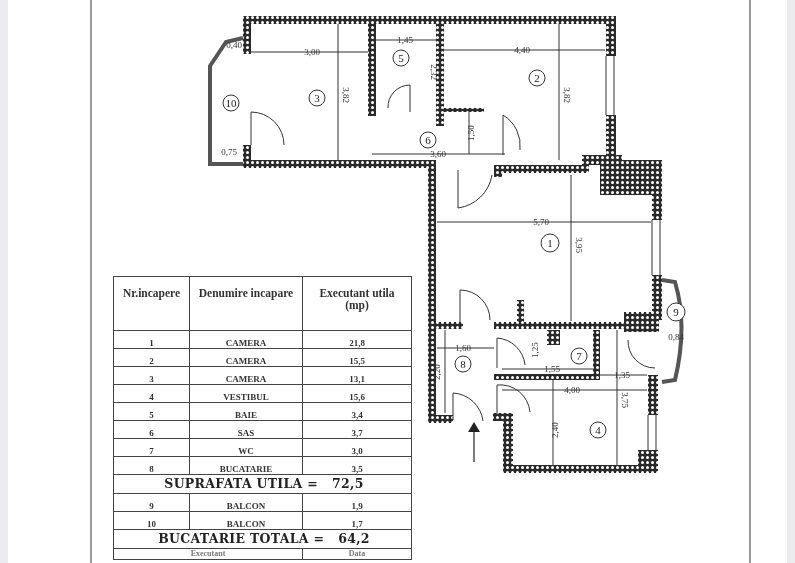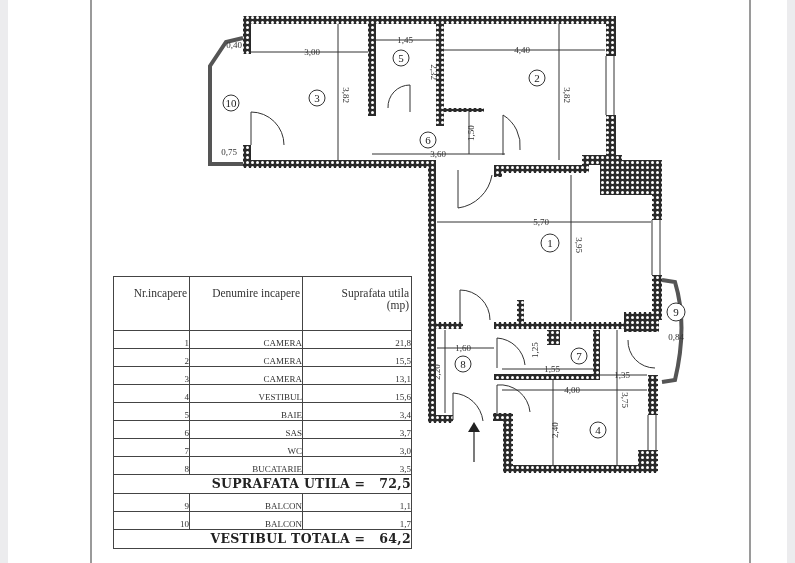--- a/index.html
+++ b/index.html
@@ -8,26 +8,26 @@
   .page-bg { position: absolute; left: 0; top: 0; width: 795px; height: 563px; background: #ffffff; }
   .edge-l { position: absolute; left: 0; top: 0; width: 8px; height: 563px; background: #ececee; }
   .edge-r { position: absolute; right: 0; top: 0; width: 8px; height: 563px; background: #ececee; }
   .vline-l { position: absolute; left: 90px; top: 0; width: 2px; height: 563px; background: #9a9a9a; }
   .vline-r { position: absolute; left: 749px; top: 0; width: 2px; height: 563px; background: #9a9a9a; }
   svg.plan { position: absolute; left: 0; top: 0; width: 795px; height: 563px; }
   .lbl { font-family: "Liberation Serif", serif; font-size: 9px; fill: #333; }
   .num { font-family: "Liberation Serif", serif; font-size: 11px; fill: #222; }
 
   .tbl { position: absolute; left: 113px; top: 276px; width: 299px; border-collapse: collapse; background:#fff; }
-  .tbl td, .tbl th { border: 1px solid #444; font-weight: normal; text-align: right; color: #333; }
+  .tbl td, .tbl th { border: 1px solid #444; font-weight: bold; text-align: center; color: #333; }
   .tbl th { font-size: 11.5px; height: 54px; padding: 2px; vertical-align: top; padding-top: 10px; }
   .tbl td { font-size: 9px; height: 18px; line-height: 10px; vertical-align: bottom; }
   .tbl td.c-nr { width: 76px; }
   .tbl td.c-name { width: 113px; }
-  .tbl tr.total td { font-family: "DejaVu Serif", serif; font-weight: bold; font-size: 12.5px; text-align: right; padding-left: 3px; height: 19px; vertical-align: middle; letter-spacing: 0.3px; color:#222; }
+  .tbl tr.total td { font-family: "DejaVu Serif", serif; font-weight: bold; font-size: 12.5px; text-align: center; padding-left: 3px; height: 19px; vertical-align: middle; letter-spacing: 0.3px; color:#222; }
   .tbl tr.total .val { margin-left: 14px; }
   .tbl tr.sign td { height: 10px; font-size: 8px; vertical-align: top; overflow: hidden; color:#777; }
 </style>
 </head>
 <body>
 
 <div class="page-bg"></div>
 <div class="edge-l"></div>
 <div class="edge-r"></div>
 <div class="vline-l"></div>
@@ -168,22 +168,22 @@
     <text class="lbl" x="440" y="372" transform="rotate(-90 440 372)" text-anchor="middle">2,20</text>
     <text class="lbl" x="431" y="72" transform="rotate(90 431 72)" text-anchor="middle">2,32</text>
     <text class="lbl" x="538" y="350" transform="rotate(-90 538 350)" text-anchor="middle">1,25</text>
   </g>
 </svg>
 
 <table class="tbl">
   <tbody>
       <tr>
     <th>Nr.incapere</th>
-    <th>Denumire incapere</th>
-    <th><span>Suprafata utila</span><br><span>(mp)</span></th>
+    <th>Denumire incapare</th>
+    <th><span>Executant utila</span><br><span>(mp)</span></th>
   </tr>
   <tr>
         <td class="c-nr">1</td>
         <td class="c-name">CAMERA</td>
         <td>21,8</td>
       </tr>
   <tr>
         <td class="c-nr">2</td>
         <td class="c-name">CAMERA</td>
         <td>15,5</td>
@@ -217,24 +217,28 @@
         <td class="c-nr">8</td>
         <td class="c-name">BUCATARIE</td>
         <td>3,5</td>
       </tr>
   <tr class="total">
         <td colspan="3"><span>SUPRAFATA UTILA =</span><span class="val">72,5</span></td>
       </tr>
   <tr>
         <td class="c-nr">9</td>
         <td class="c-name">BALCON</td>
-        <td>1,1</td>
+        <td>1,9</td>
       </tr>
   <tr>
         <td class="c-nr">10</td>
         <td class="c-name">BALCON</td>
         <td>1,7</td>
       </tr>
   <tr class="total">
-        <td colspan="3"><span>VESTIBUL TOTALA =</span><span class="val">64,2</span></td>
+        <td colspan="3"><span>BUCATARIE TOTALA =</span><span class="val">64,2</span></td>
+      </tr>
+  <tr class="sign">
+        <td colspan="2">Executant</td>
+        <td>Data</td>
       </tr>
 </tbody>
   </table>
 
 </body></html>

